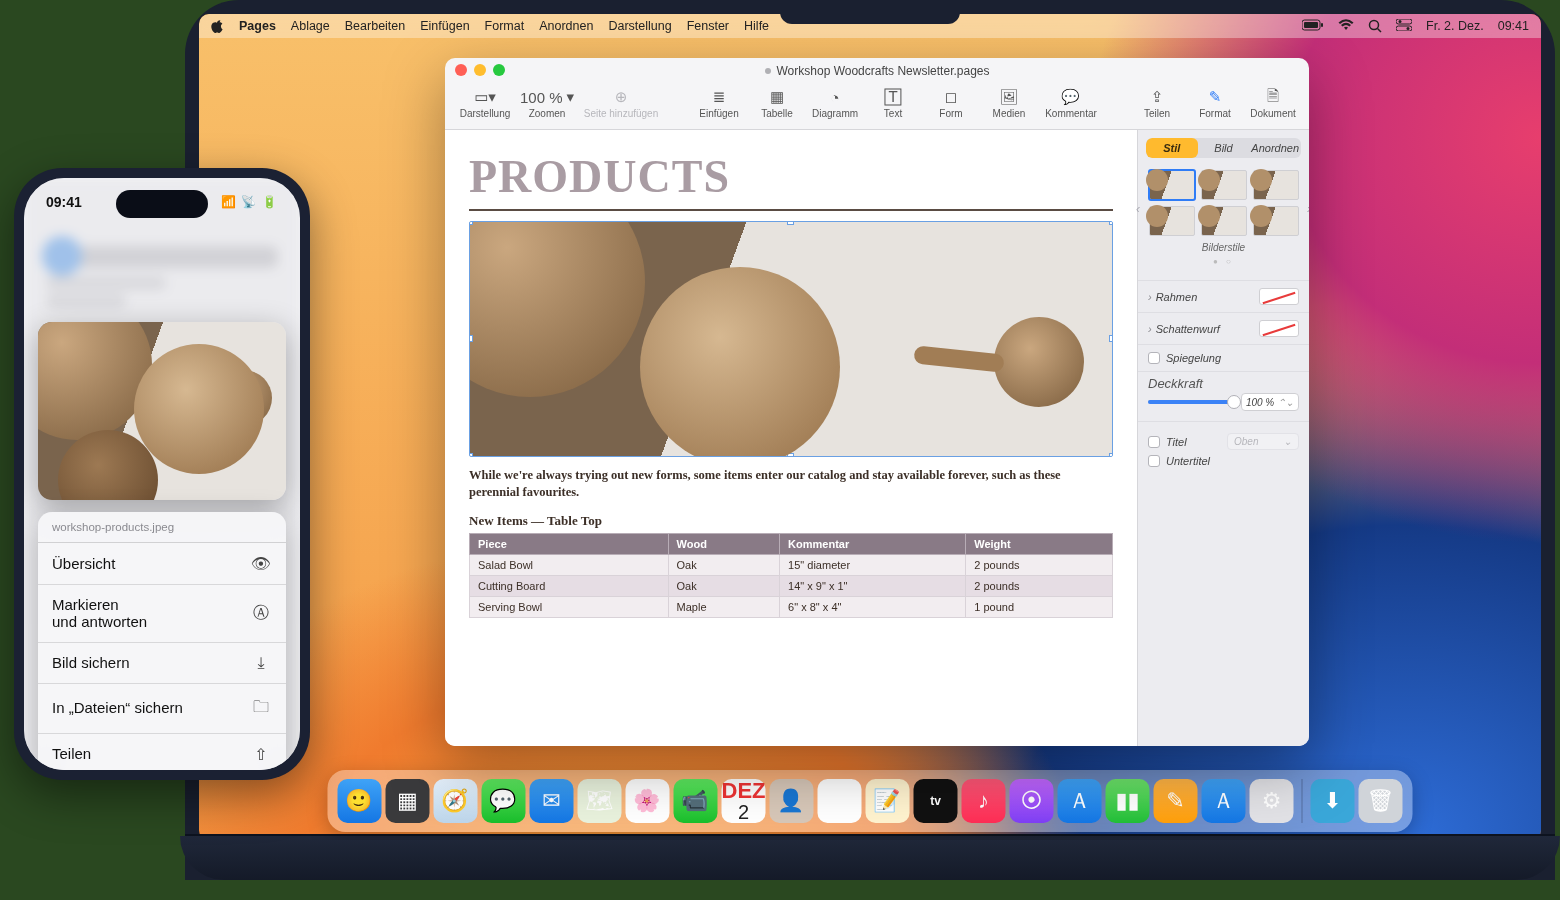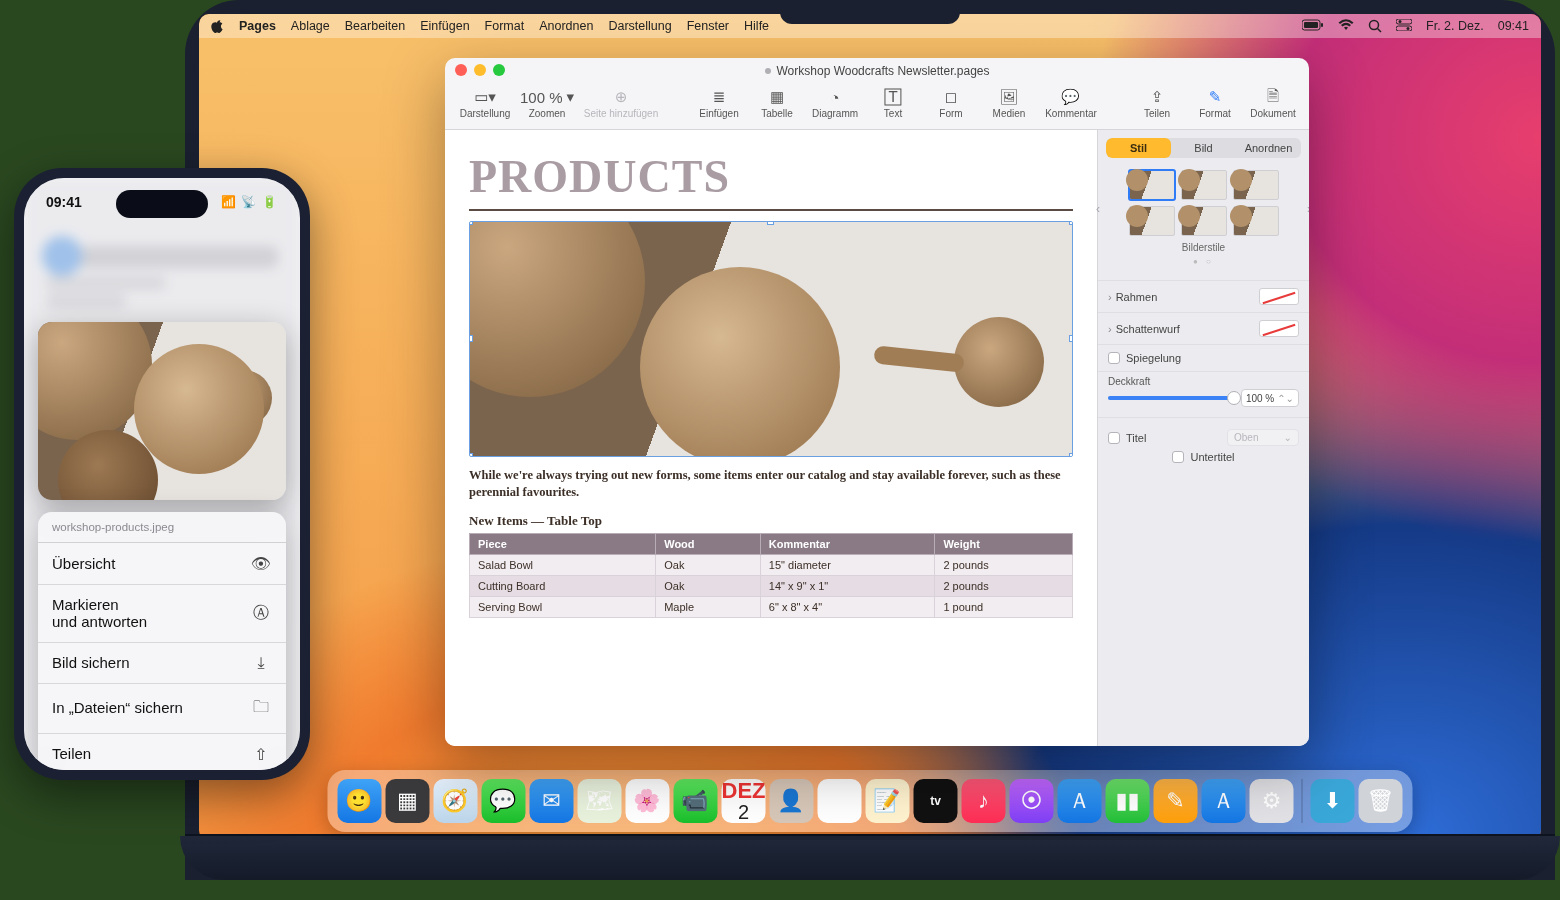--- a/index.html
+++ b/index.html
@@ -71,48 +71,48 @@
 
   .body-text { font-family: Georgia, serif; font-size: 12.5px; font-weight: 700; color: #3c2f27; line-height: 1.35; margin-bottom: 12px; }
   .subhead { font-family: Georgia, serif; font-size: 13px; font-weight: 800; color: #3c2f27; margin-bottom: 4px; }
   table.products { width: 100%; border-collapse: collapse; font-size: 11px; }
   table.products th { text-align: left; background: #897a86; color: #fff; font-weight: 700; padding: 4px 8px; border: 1px solid #b8adb6; }
   table.products td { padding: 4px 8px; color: #3c2f27; border: 1px solid #d9d2d8; }
   table.products tr:nth-child(odd) td { background:#f2edf0; }
   table.products tr:nth-child(even) td { background:#e6dde4; }
 
   
-  .inspector { width: 212px; background: #ececf0; border-left: 1px solid #d6d6da; font-size: 11px; color: #444; display:flex; flex-direction:column; }
+  .inspector { width: 172px; background: #ececf0; border-left: 1px solid #d6d6da; font-size: 11px; color: #444; display:flex; flex-direction:column;font-style:italic; }
   .seg { display:flex; margin:8px; border-radius:6px; background:#dcdce1; overflow:hidden; height:20px; }
   .seg div { flex:1; text-align:center; line-height:20px; font-size:11px; }
   .seg .active { background:#ffba2e; color:#3a2c10; font-weight:600; border-radius:6px; }
   .thumbs { padding: 4px 10px 8px; position:relative; }
   .thumbs-row { display:flex; gap:6px; margin-bottom:6px; justify-content:center; }
   .thumb { width:46px; height:30px; border:1px solid #cfcfd3; background:linear-gradient(110deg,#7a644d 0 40%,#e7e3de 40% 100%); position:relative; border-radius:2px; }
   .thumb::before{content:"";position:absolute;width:22px;height:22px;border-radius:50%;background:#b1906a;left:-4px;top:-2px;}
   .thumb.sel { outline:2px solid #2f7cf6; outline-offset:-1px; }
   .arrow-l,.arrow-r{ position:absolute; top:36px; color:#a4a4ad; font-size:12px; }
   .arrow-l{left:-2px}.arrow-r{right:-2px}
   .styles-label{ text-align:center; font-size:10px; color:#666; margin:2px 0 4px; }
   .dots{text-align:center;color:#bbb;font-size:8px;letter-spacing:3px;margin-bottom:6px;}
 
   .insp-row { display:flex; align-items:center; justify-content:space-between; padding:7px 10px; border-top:1px solid #dedee3; }
   .disclose::before { content:"›"; display:inline-block; transform:rotate(0deg); margin-right:4px; color:#8a8a90; }
   .swatch { width:40px; height:17px; border:1px solid #cfcfd3; background:#fff; position:relative; border-radius:3px; }
   .swatch::after { content:""; position:absolute; left:2px; right:2px; top:50%; height:2px; background:#e83b3b; transform:rotate(-18deg); }
   .checkbox { width:12px; height:12px; border:1px solid #b4b4ba; border-radius:3px; background:#fff; margin-right:6px; flex-shrink:0; }
   .opacity-block { padding:4px 10px 10px; border-top:1px solid #dedee3; }
-  .opacity-block .lbl { font-size:10px; color:#555; margin-bottom:2px; }
+  .opacity-block .lbl { font-size:13px; color:#555; margin-bottom:2px; }
   .slider-row { display:flex; align-items:center; gap:6px; }
   .slider { flex:1; height:4px; background:#c8c8cd; border-radius:2px; position:relative; }
   .slider .fill { position:absolute; left:0; top:0; bottom:0; width:100%; background:#3b82f6; border-radius:2px; }
   .slider .knob { position:absolute; right:-6px; top:-5px; width:14px; height:14px; border-radius:50%; background:#fff; border:1px solid #b0b0b6; }
   .stepper { display:flex; align-items:center; border:1px solid #cfcfd3; border-radius:4px; background:#fff; height:18px; padding:0 4px; font-size:10px; gap:3px; }
   .title-rows { border-top:1px solid #dedee3; padding:6px 10px; }
-  .title-rows .r { display:flex; align-items:center; margin:5px 0;justify-content:center; }
+  .title-rows .r { display:flex; align-items:center; margin:5px 0; }
   .dropdown-dis { border:1px solid #e2e2e7; background:#f1f1f4; color:#b7b7bc; border-radius:4px; font-size:10px; padding:2px 6px; margin-left:auto; width:72px; display:flex; justify-content:space-between; }
 
   
   .iphone { position:absolute; left:14px; top:168px; width:296px; height:612px; background:#1b2133; border-radius:48px; padding:10px; z-index:30; box-shadow: 0 15px 45px rgba(0,0,0,0.45); }
   .iphone-screen { width:100%; height:100%; background:#f2f2f4; border-radius:40px; overflow:hidden; position:relative; }
   .island { position:absolute; top:12px; left:50%; transform:translateX(-50%); width:92px; height:28px; background:#0a0d17; border-radius:16px; z-index:5; }
   .statusbar { position:absolute; top:0; left:0; right:0; height:48px; display:flex; align-items:center; justify-content:space-between; padding:0 22px; font-size:14px; font-weight:700; color:#111; z-index:4; }
   .statusbar .r-icons{ font-size:12px; letter-spacing:1px; }
 
   .blur-bg { position:absolute; inset:0; background:#e9e9ed; filter:blur(6px); opacity:0.8; }

